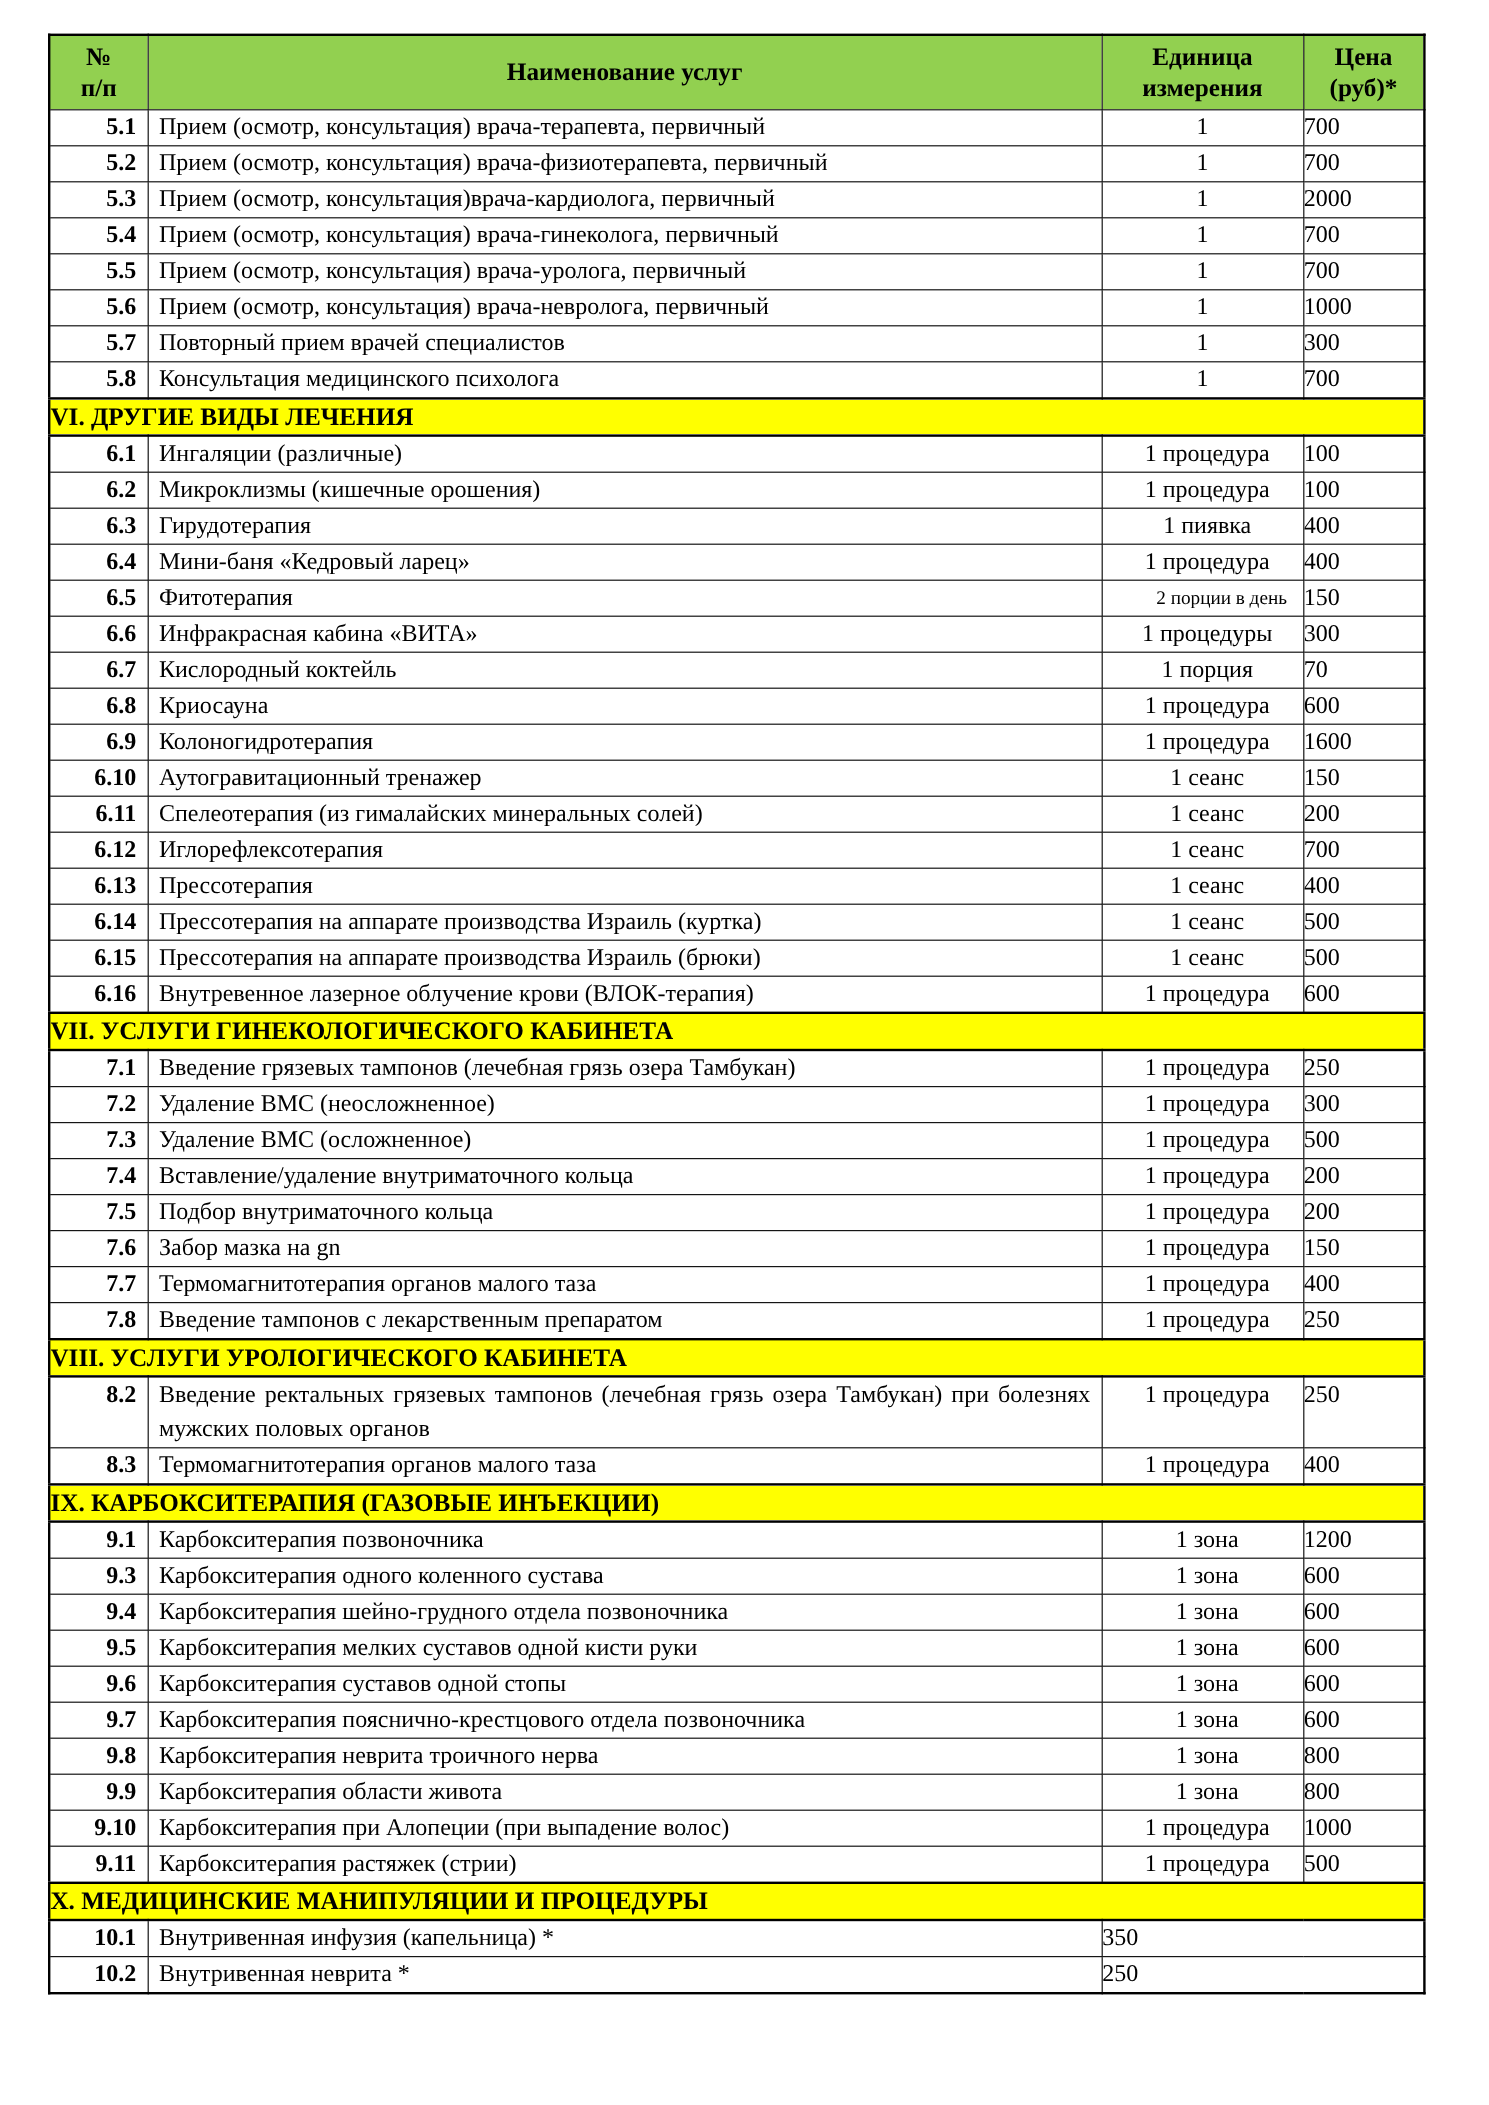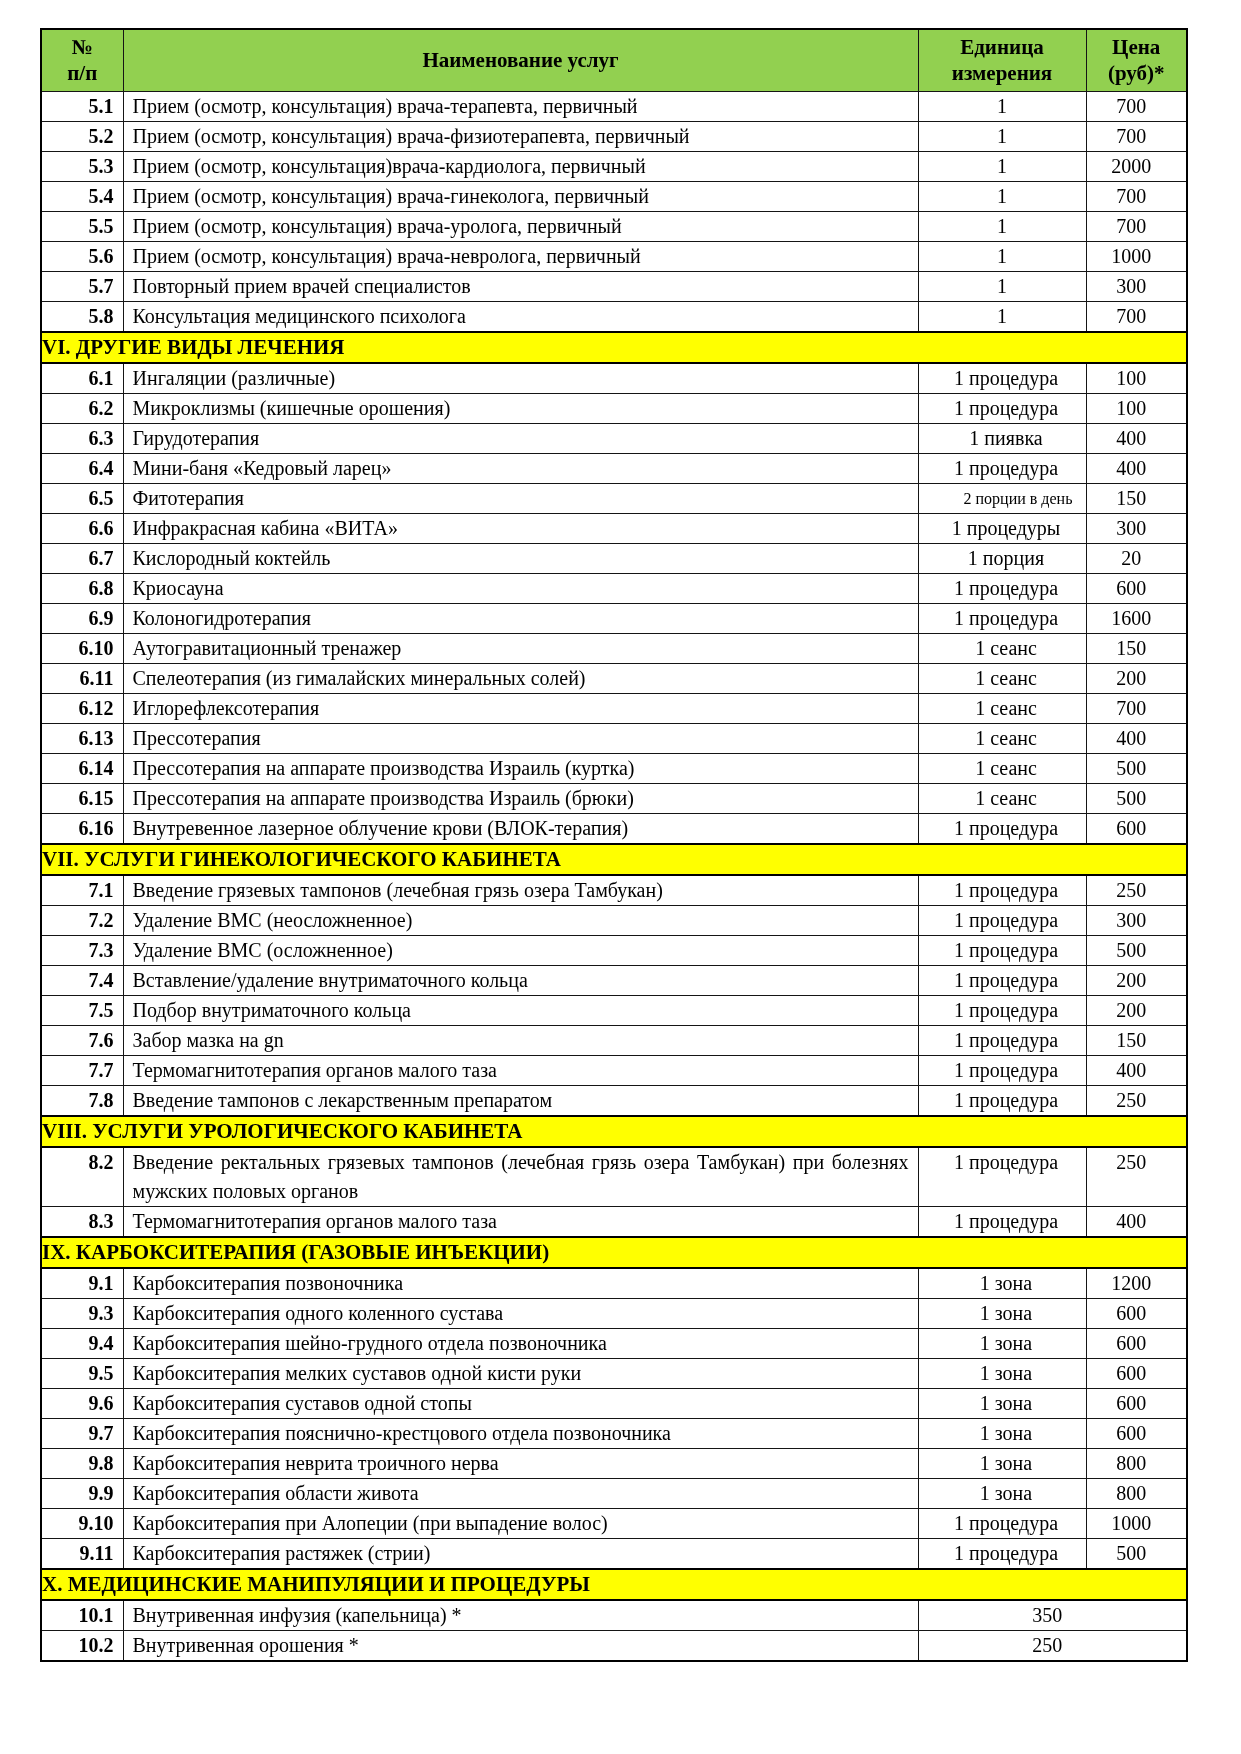--- a/index.html
+++ b/index.html
@@ -47,21 +47,21 @@
     font-size: 20px;
     line-height: 29px;
     vertical-align: top;
     background: #ffffff;
   }
   td.c-num   { text-align: right; padding-right: 9px; font-weight: bold; }
   td.c-name  { text-align: justify; padding-left: 9px; padding-right: 9px; }
   td.c-unit  { text-align: center; }
   td.c-unit.left  { text-align: center; padding-left: 8px; }
   td.c-unit.small { font-size: 16px; padding-left: 32px; }
-  td.c-price { text-align: center; padding-right: 10px; margin-left: 37px; }
+  td.c-price { text-align: left; padding-right: 10px; margin-left: 37px; }
   tr.section td {
     background: #ffff00;
     font-weight: bold;
     font-size: 21px;
     line-height: 29px;
     height: 30px;
     border-top: 2px solid #000000;
     border-bottom: 2px solid #000000;
   }
 </style>
@@ -187,21 +187,21 @@
     <td class="c-num">6.6</td>
     <td class="c-name">Инфракрасная кабина «ВИТА»</td>
     <td class="c-unit left">1 процедуры</td>
     <td class="c-price">300</td>
   </tr>
 
   <tr>
     <td class="c-num">6.7</td>
     <td class="c-name">Кислородный коктейль</td>
     <td class="c-unit left">1 порция</td>
-    <td class="c-price">20</td>
+    <td class="c-price">70</td>
   </tr>
 
   <tr>
     <td class="c-num">6.8</td>
     <td class="c-name">Криосауна</td>
     <td class="c-unit left">1 процедура</td>
     <td class="c-price">600</td>
   </tr>
 
   <tr>
@@ -419,18 +419,18 @@
   </tr>
 
   <tr>
     <td class="c-num">10.1</td>
     <td class="c-name">Внутривенная инфузия (капельница) *</td>
     <td class="c-price" colspan="2">350</td>
   </tr>
 
   <tr>
     <td class="c-num">10.2</td>
-    <td class="c-name">Внутривенная орошения *</td>
+    <td class="c-name">Внутривенная неврита *</td>
     <td class="c-price" colspan="2">250</td>
   </tr>
 </tbody>
   </table>
 </div>
 
 </body></html>

